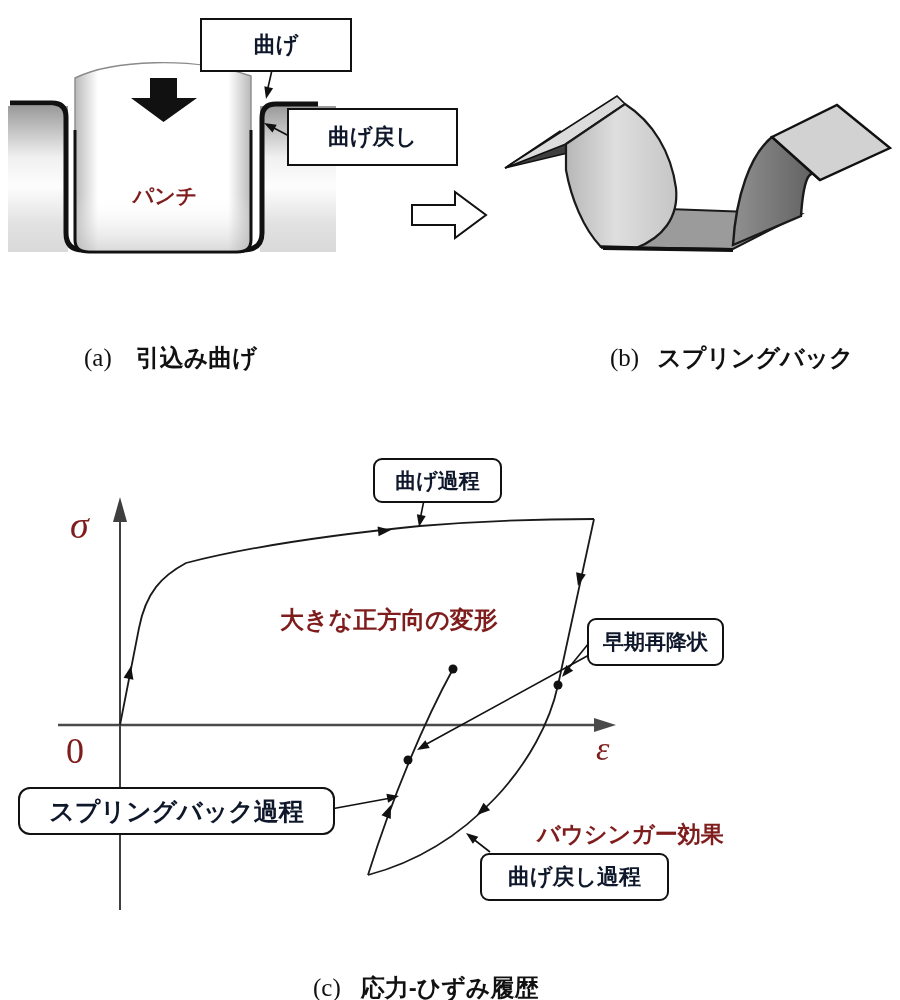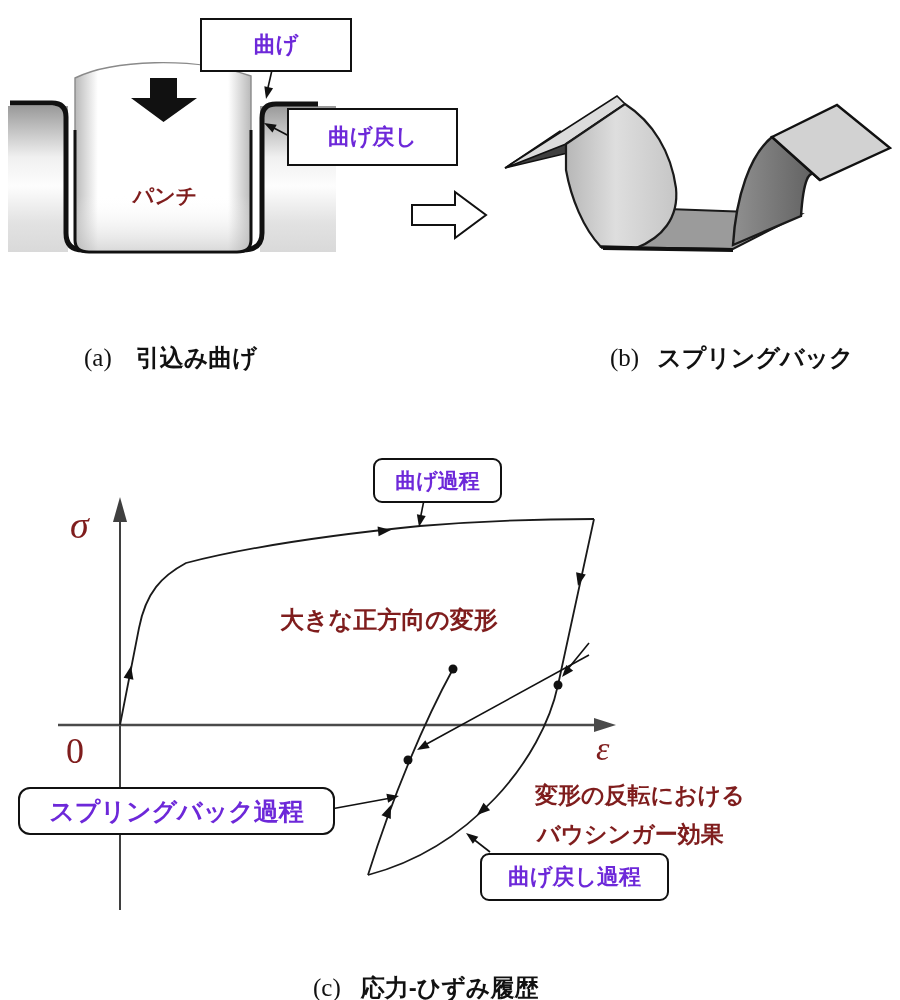--- a/index.html
+++ b/index.html
@@ -2,21 +2,21 @@
 <html><head>
 <meta charset="utf-8">
 <style>
   html,body{margin:0;padding:0;background:#ffffff;}
   .canvas{position:relative;width:900px;height:1000px;background:#ffffff;overflow:hidden;
           font-family:"Liberation Sans",sans-serif;}
   svg{position:absolute;left:0;top:0;}
   .abs{position:absolute;}
   .labelbox{position:absolute;background:#ffffff;border:2px solid #111111;
             display:flex;align-items:center;justify-content:center;
-            font-weight:bold;color:#6d28d9;white-space:nowrap;
+            font-weight:bold;color:#0f172a;white-space:nowrap;
             font-family:"Liberation Sans",sans-serif;}
   .sq{border-radius:0;border-width:2px;}
   .rd{border-radius:9px;text-align:right;}
   .rd2{border-radius:12px;border-width:2.5px;font-family:Liberation Mono, monospace;}
   .freetext{position:absolute;font-weight:bold;color:#7f1d1d;white-space:nowrap;
             font-family:"Liberation Sans",sans-serif;}
   .serif{font-family:"Liberation Serif",serif;font-weight:normal;}
   .caption{position:absolute;display:flex;align-items:baseline;color:#111111;white-space:nowrap;}
   .caption .pfx{font-family:"Liberation Serif",serif;font-size:25px;}
   .caption .cap{font-family:"Liberation Sans",sans-serif;font-weight:bold;font-size:24px;margin-top:22px;}
@@ -143,32 +143,34 @@
     <span>曲げ</span>
   </div>
   <div class="labelbox sq" style="left:287px;top:108px;width:167px;height:54px;font-size:22px;">
     <span>曲げ戻し</span>
   </div>
   <div class="freetext" style="left:95px;top:182px;width:140px;text-align:center;font-size:21px;">パンチ</div>
 
   <div class="labelbox rd" style="left:373px;top:458px;width:125px;height:41px;font-size:21px;">
     <span>曲げ過程</span>
   </div>
+  <div class="labelbox rd" style="left:587px;top:618px;width:133px;height:44px;font-size:21px;">
+    <span>早期再降状</span>
+  </div>
   <div class="labelbox rd2" style="left:18px;top:787px;width:313px;height:44px;font-size:25px;">
     <span>スプリングバック過程</span>
   </div>
   <div class="labelbox rd" style="left:480px;top:853px;width:185px;height:44px;font-size:22px;">
     <span>曲げ戻し過程</span>
   </div>
 
   <div class="freetext serif" style="left:70px;top:503px;font-size:38px;font-style:italic;">σ</div>
   <div class="freetext serif" style="left:66px;top:730px;font-size:36px;">0</div>
   <div class="freetext serif" style="left:596px;top:730px;font-size:34px;font-style:italic;">ε</div>
   <div class="freetext" style="left:280px;top:604px;font-size:24px;">大きな正方向の変形</div>
-  <div class="freetext" style="left:535px;top:780px;font-size:23px;">変形の反転における</div>
   <div class="freetext" style="left:537px;top:819px;font-size:23px;">バウシンガー効果</div>
 
   <div class="caption" style="left:84px;top:320px;">
     <span class="pfx">(a)</span>
     <span style="width:24px;"></span>
     <span class="cap">引込み曲げ</span>
   </div>
   <div class="caption" style="left:610px;top:320px;">
     <span class="pfx">(b)</span>
     <span style="width:18px;"></span>

